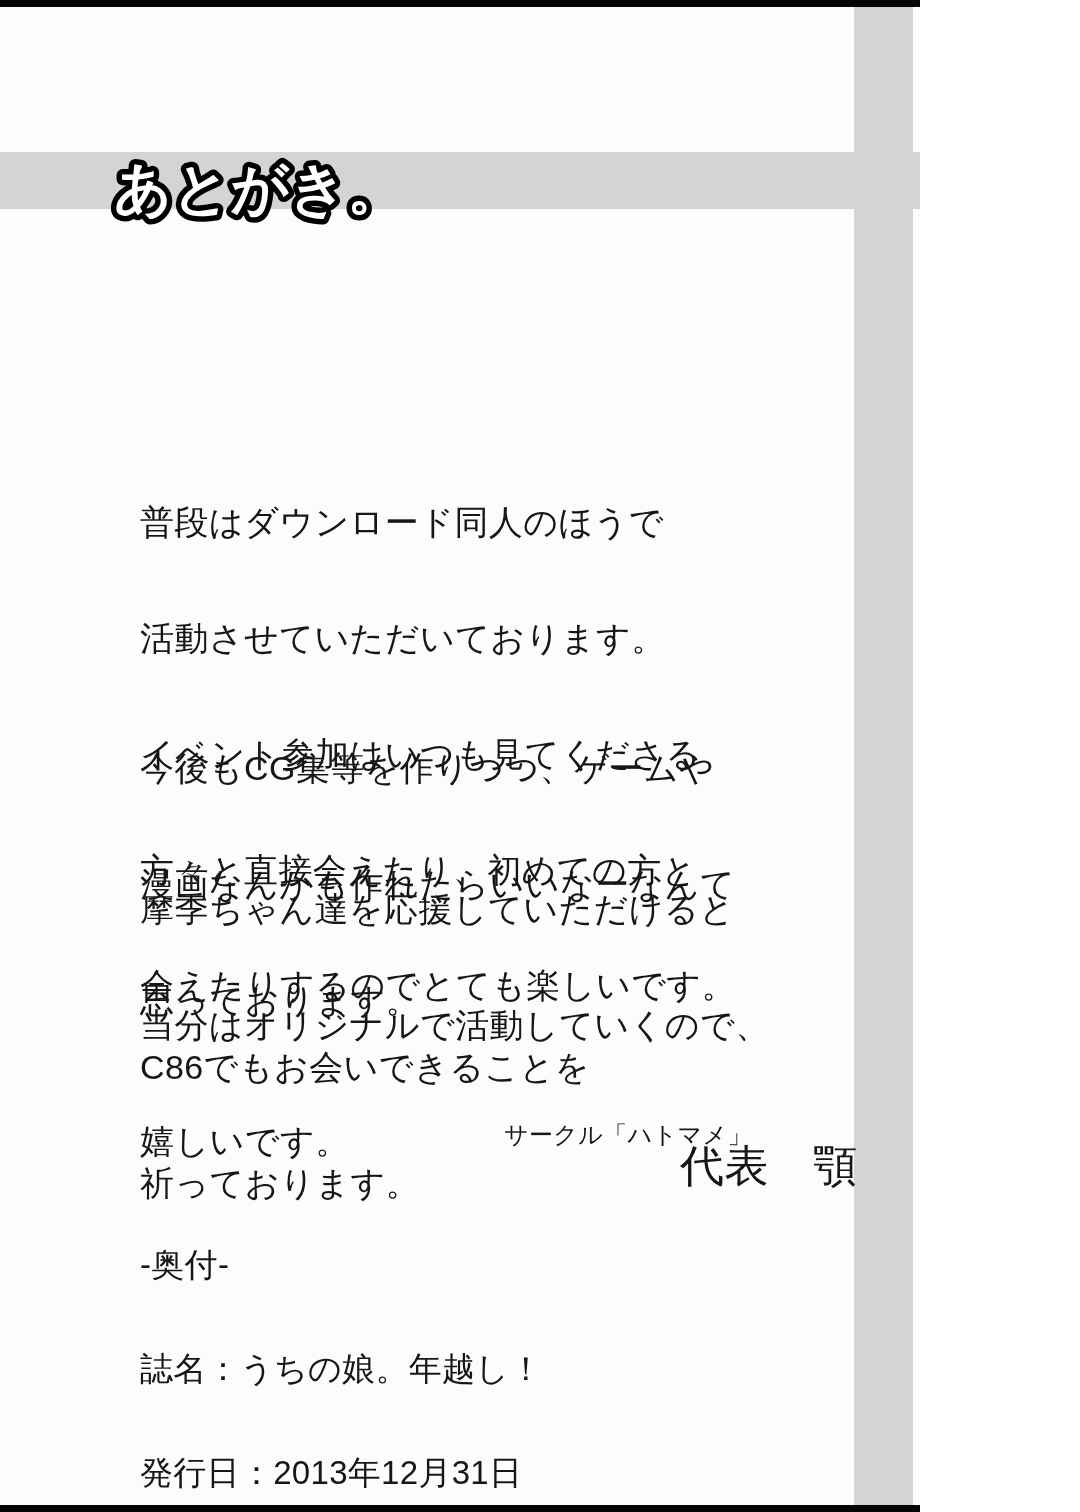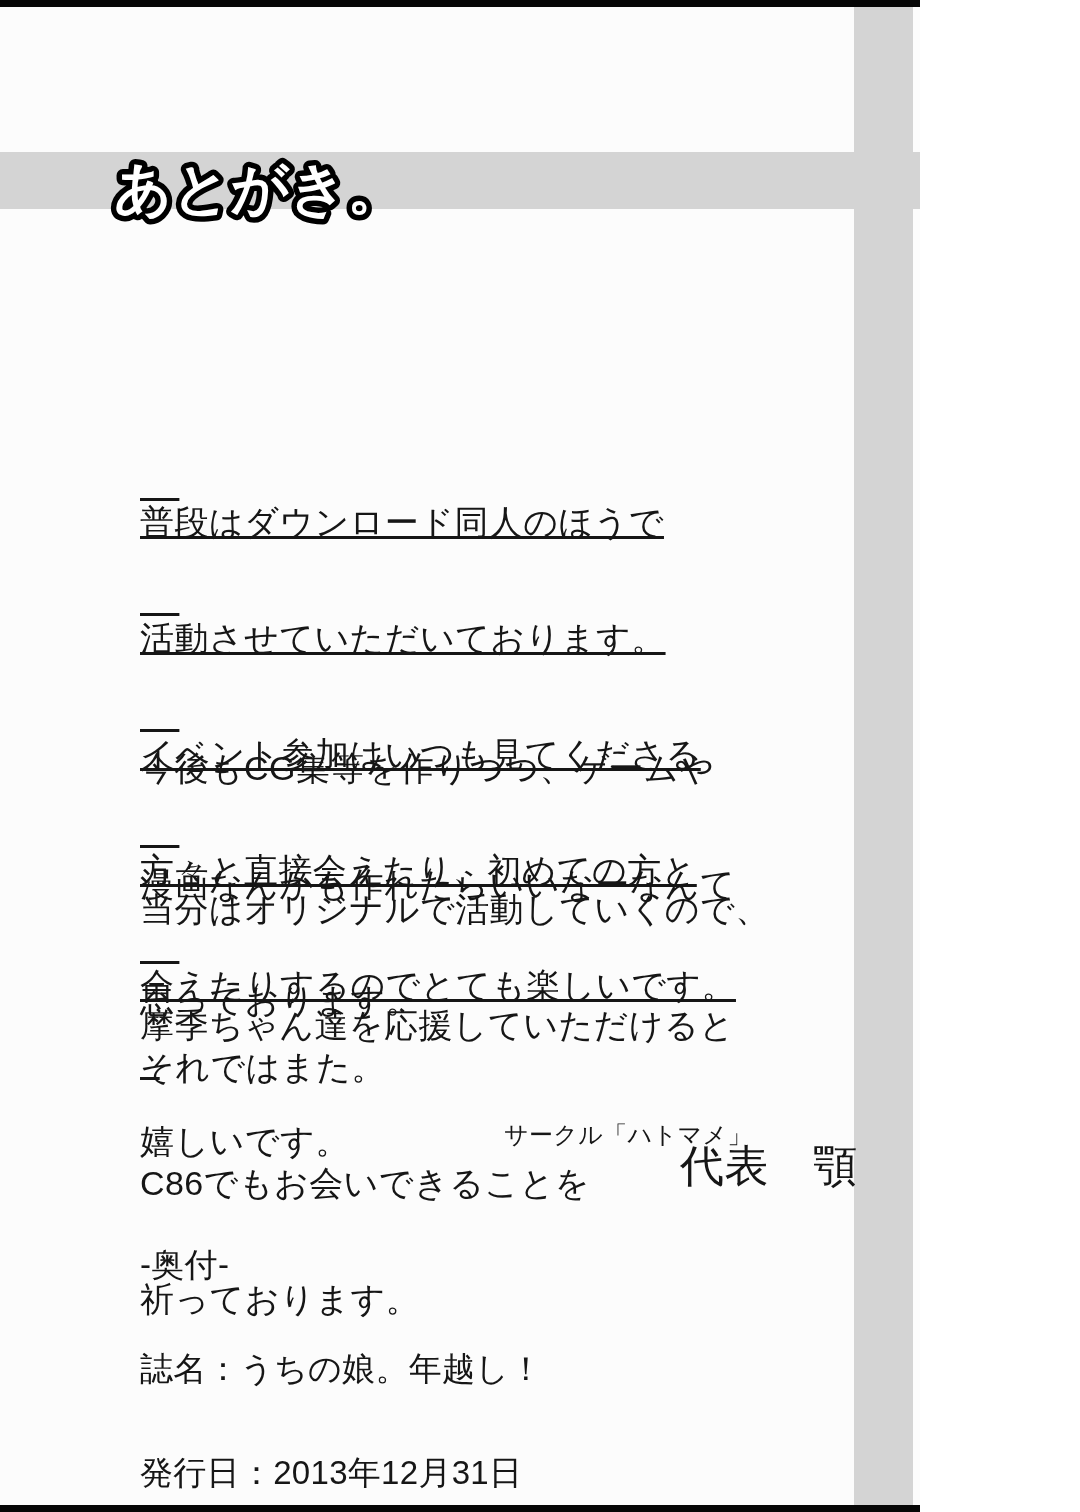--- a/index.html
+++ b/index.html
@@ -51,21 +51,21 @@
   }
   .para {
     position: absolute; left: 140px;
     font-size: 34px;
     line-height: 38.6px;
     letter-spacing: 0.4px;
     white-space: pre;
     color: #161616;
   }
   .para-1 { top: 233px; }
-  .para-2 { top: 426px; text-decoration: underline; }
+  .para-2 { top: 426px; }
   .para-3 { top: 672px; }
   .para-4 { top: 813px; }
   .para-5 { top: 971px; }
   .sig-circle {
     position: absolute; left: 504px; top: 1080px;
     font-size: 24px; line-height: 38.6px;
     letter-spacing: 0.4px; white-space: pre; margin-top: 36px;
   }
   .sig-rep {
     position: absolute; left: 680px; top: 1118px;
@@ -102,27 +102,26 @@
     <div>会えたりするのでとても楽しいです。</div>
   </div>
 
   <div class="para para-3">
     <div>今後もCG集等を作りつつ、ゲームや</div>
     <div>漫画なんかも作れたらいいなーなんて</div>
     <div>思っております。</div>
   </div>
 
   <div class="para para-4">
+    <div>摩季ちゃん達を応援していただけると</div>
     <div>当分はオリジナルで活動していくので、</div>
-    <div>摩季ちゃん達を応援していただけると</div>
     <div>嬉しいです。</div>
   </div>
 
   <div class="para para-5">
-    <div>それではまた。</div>
     <div>C86でもお会いできることを</div>
     <div>祈っております。</div>
   </div>
 
   <div class="sig-circle">サークル「ハトマメ」</div>
   <div class="sig-rep">代表　顎</div>
 
   <div class="colophon">
     <div>-奥付-</div>
     <div>誌名：うちの娘。年越し！</div>

